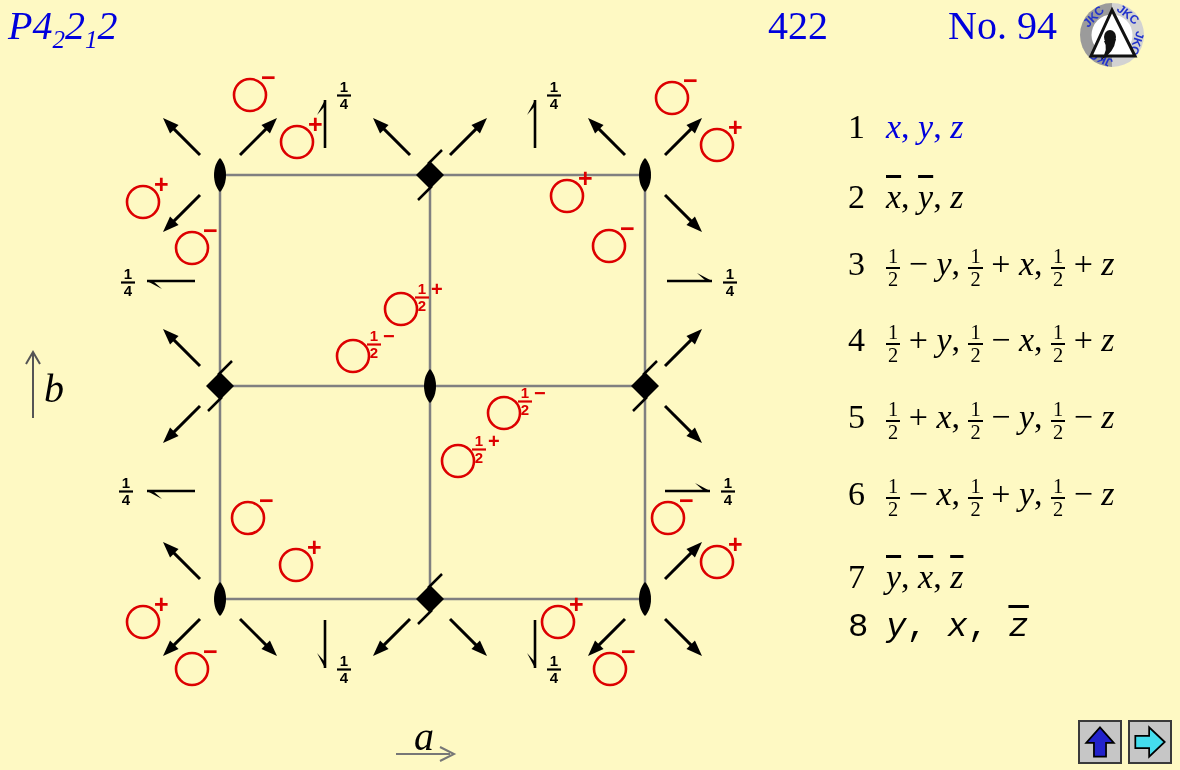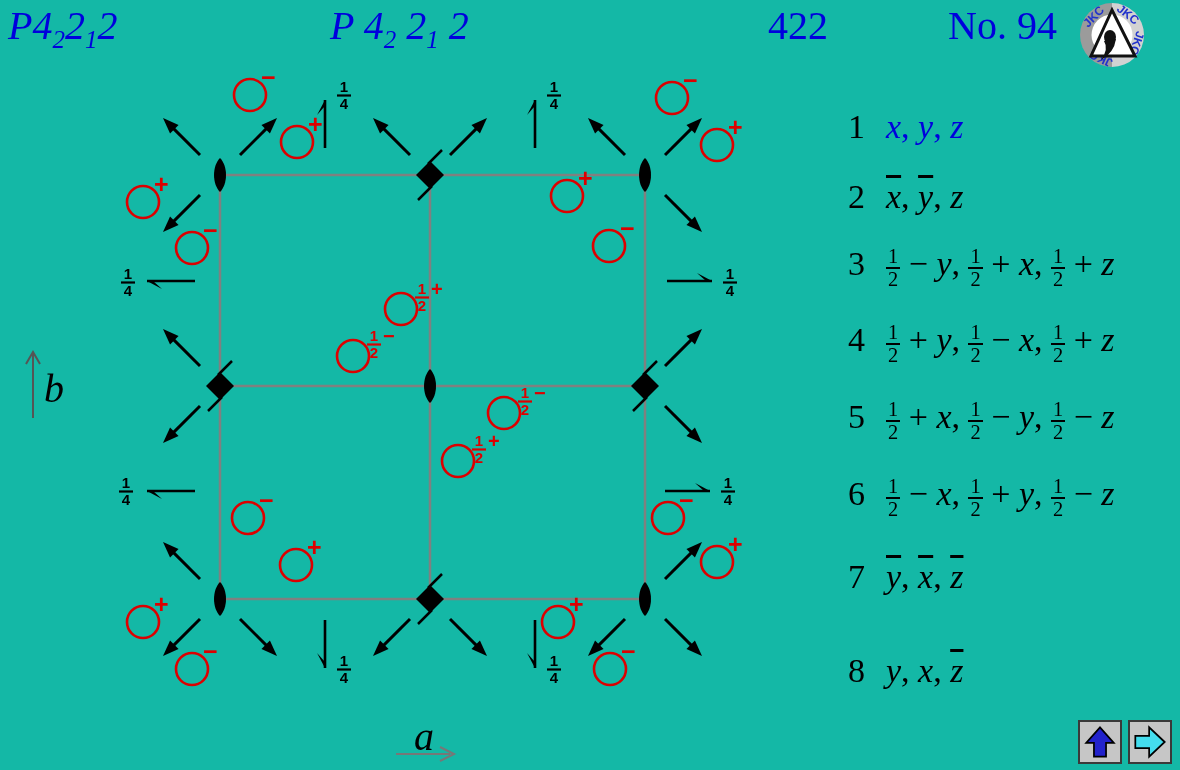--- a/index.html
+++ b/index.html
@@ -1,16 +1,16 @@
 <!DOCTYPE html>
 <html style="--blue: #0000DD;"><head>
 <meta charset="utf-8">
 <style>
   html,body{margin:0;padding:0;background:#fff;}
-  #page{position:relative;width:1180px;height:770px;background:#14b8a6;overflow:hidden;
+  #page{position:relative;width:1180px;height:770px;background:#fef9c3;overflow:hidden;
         font-family:"Liberation Serif",serif;}
   .hm{position:absolute;top:2px;font-size:40px;color:var(--blue);font-style:italic;white-space:pre;}
   .hm sub{font-size:25px;line-height:0;font-style:italic;}
   .plain{position:absolute;top:2px;font-size:40px;color:var(--blue);font-style:normal;}
   
   .row{position:absolute;left:848px;font-size:34px;color:#000;white-space:nowrap;}
   .row .num{display:inline-block;width:38px;font-style:normal;}
   .row .f{font-style:normal;}
   .row .f.blue{color:var(--blue);}
   .fx{font-style:italic;}
@@ -24,21 +24,20 @@
           border:2px solid #3a3a3a;box-sizing:border-box;display:flex;
           align-items:center;justify-content:center;cursor:pointer;}
 </style>
 </head>
 <body>
 
 <div id="page">
 
   <span class="hm" style="left:8px"><span>P4</span><sub>2</sub><span>2</span><sub>1</sub><span>2</span></span>
 
-  <span class="hm" style="left:330px"><span>P 4</span><sub>2</sub><span> 2</span><sub>1</sub><span> 2</span></span>
 
   <span class="plain" style="left:768px">422</span>
   <span class="plain" style="left:948px">No. 94</span>
 
   <svg id="logo" width="70" height="72" viewBox="0 0 70 72" style="position:absolute;left:1077px;top:0">
     <path d="M 35,3 A 32,32 0 0 0 35,67 Z" fill="#9b9b9b"></path>
     <path d="M 35,3 A 32,32 0 0 1 35,67 Z" fill="#d2d2d2"></path>
     <circle cx="35" cy="35" r="20.5" fill="#ffffff"></circle>
     <g id="logo-texts">
         <text x="16.615223689149765" y="20.61522368914976" transform="rotate(-45 16.615223689149765 16.61522368914976)" text-anchor="middle" font-family="&quot;Liberation Sans&quot;,sans-serif" font-size="12" font-weight="bold" fill="#2233CC">JKC</text>
@@ -348,21 +347,21 @@
     </svg>
 
   <div id="list">
       <div class="row" style="top: 108px;"><span class="num">1</span><span class="f blue"><span class="fx">x</span>, <span class="fx">y</span>, <span class="fx">z</span></span></div>
       <div class="row" style="top: 178px;"><span class="num">2</span><span class="f"><span class="fx ov">x</span>, <span class="fx ov">y</span>, <span class="fx">z</span></span></div>
       <div class="row" style="top: 245px;"><span class="num">3</span><span class="f"><span class="lfrac"><span class="fn">1</span><span class="fd">2</span></span> − <span class="fx">y</span>, <span class="lfrac"><span class="fn">1</span><span class="fd">2</span></span> + <span class="fx">x</span>, <span class="lfrac"><span class="fn">1</span><span class="fd">2</span></span> + <span class="fx">z</span></span></div>
       <div class="row" style="top: 321px;"><span class="num">4</span><span class="f"><span class="lfrac"><span class="fn">1</span><span class="fd">2</span></span> + <span class="fx">y</span>, <span class="lfrac"><span class="fn">1</span><span class="fd">2</span></span> − <span class="fx">x</span>, <span class="lfrac"><span class="fn">1</span><span class="fd">2</span></span> + <span class="fx">z</span></span></div>
       <div class="row" style="top: 398px;"><span class="num">5</span><span class="f"><span class="lfrac"><span class="fn">1</span><span class="fd">2</span></span> + <span class="fx">x</span>, <span class="lfrac"><span class="fn">1</span><span class="fd">2</span></span> − <span class="fx">y</span>, <span class="lfrac"><span class="fn">1</span><span class="fd">2</span></span> − <span class="fx">z</span></span></div>
       <div class="row" style="top: 475px;"><span class="num">6</span><span class="f"><span class="lfrac"><span class="fn">1</span><span class="fd">2</span></span> − <span class="fx">x</span>, <span class="lfrac"><span class="fn">1</span><span class="fd">2</span></span> + <span class="fx">y</span>, <span class="lfrac"><span class="fn">1</span><span class="fd">2</span></span> − <span class="fx">z</span></span></div>
       <div class="row" style="top: 558px;"><span class="num">7</span><span class="f"><span class="fx ov">y</span>, <span class="fx ov">x</span>, <span class="fx ov">z</span></span></div>
-      <div class="row" style="top: 652px;"><span class="num">8</span><span class="f"><span class="fx">y</span>, <span class="fx">x</span>, <span class="fx ov">z</span></span></div>
+      <div class="row" style="top: 608px; font-family: Liberation Mono, monospace;"><span class="num">8</span><span class="f"><span class="fx">y</span>, <span class="fx">x</span>, <span class="fx ov">z</span></span></div>
     </div>
 
   <a class="navbtn" style="left:1078px">
     <svg width="38" height="38" viewBox="0 0 44 44">
       <polygon id="up-arrow-shape" points="22,5 38,23 29,23 29,39 15,39 15,23 6,23" stroke="#000" stroke-width="2" fill="#2222CC"></polygon>
     </svg>
   </a>
   <a class="navbtn" style="left:1128px">
     <svg width="38" height="38" viewBox="0 0 44 44">
       <polygon id="right-arrow-shape" points="39,22 21,5 21,15 5,15 5,29 21,29 21,39" stroke="#000" stroke-width="2" fill="#44DDEE"></polygon>

